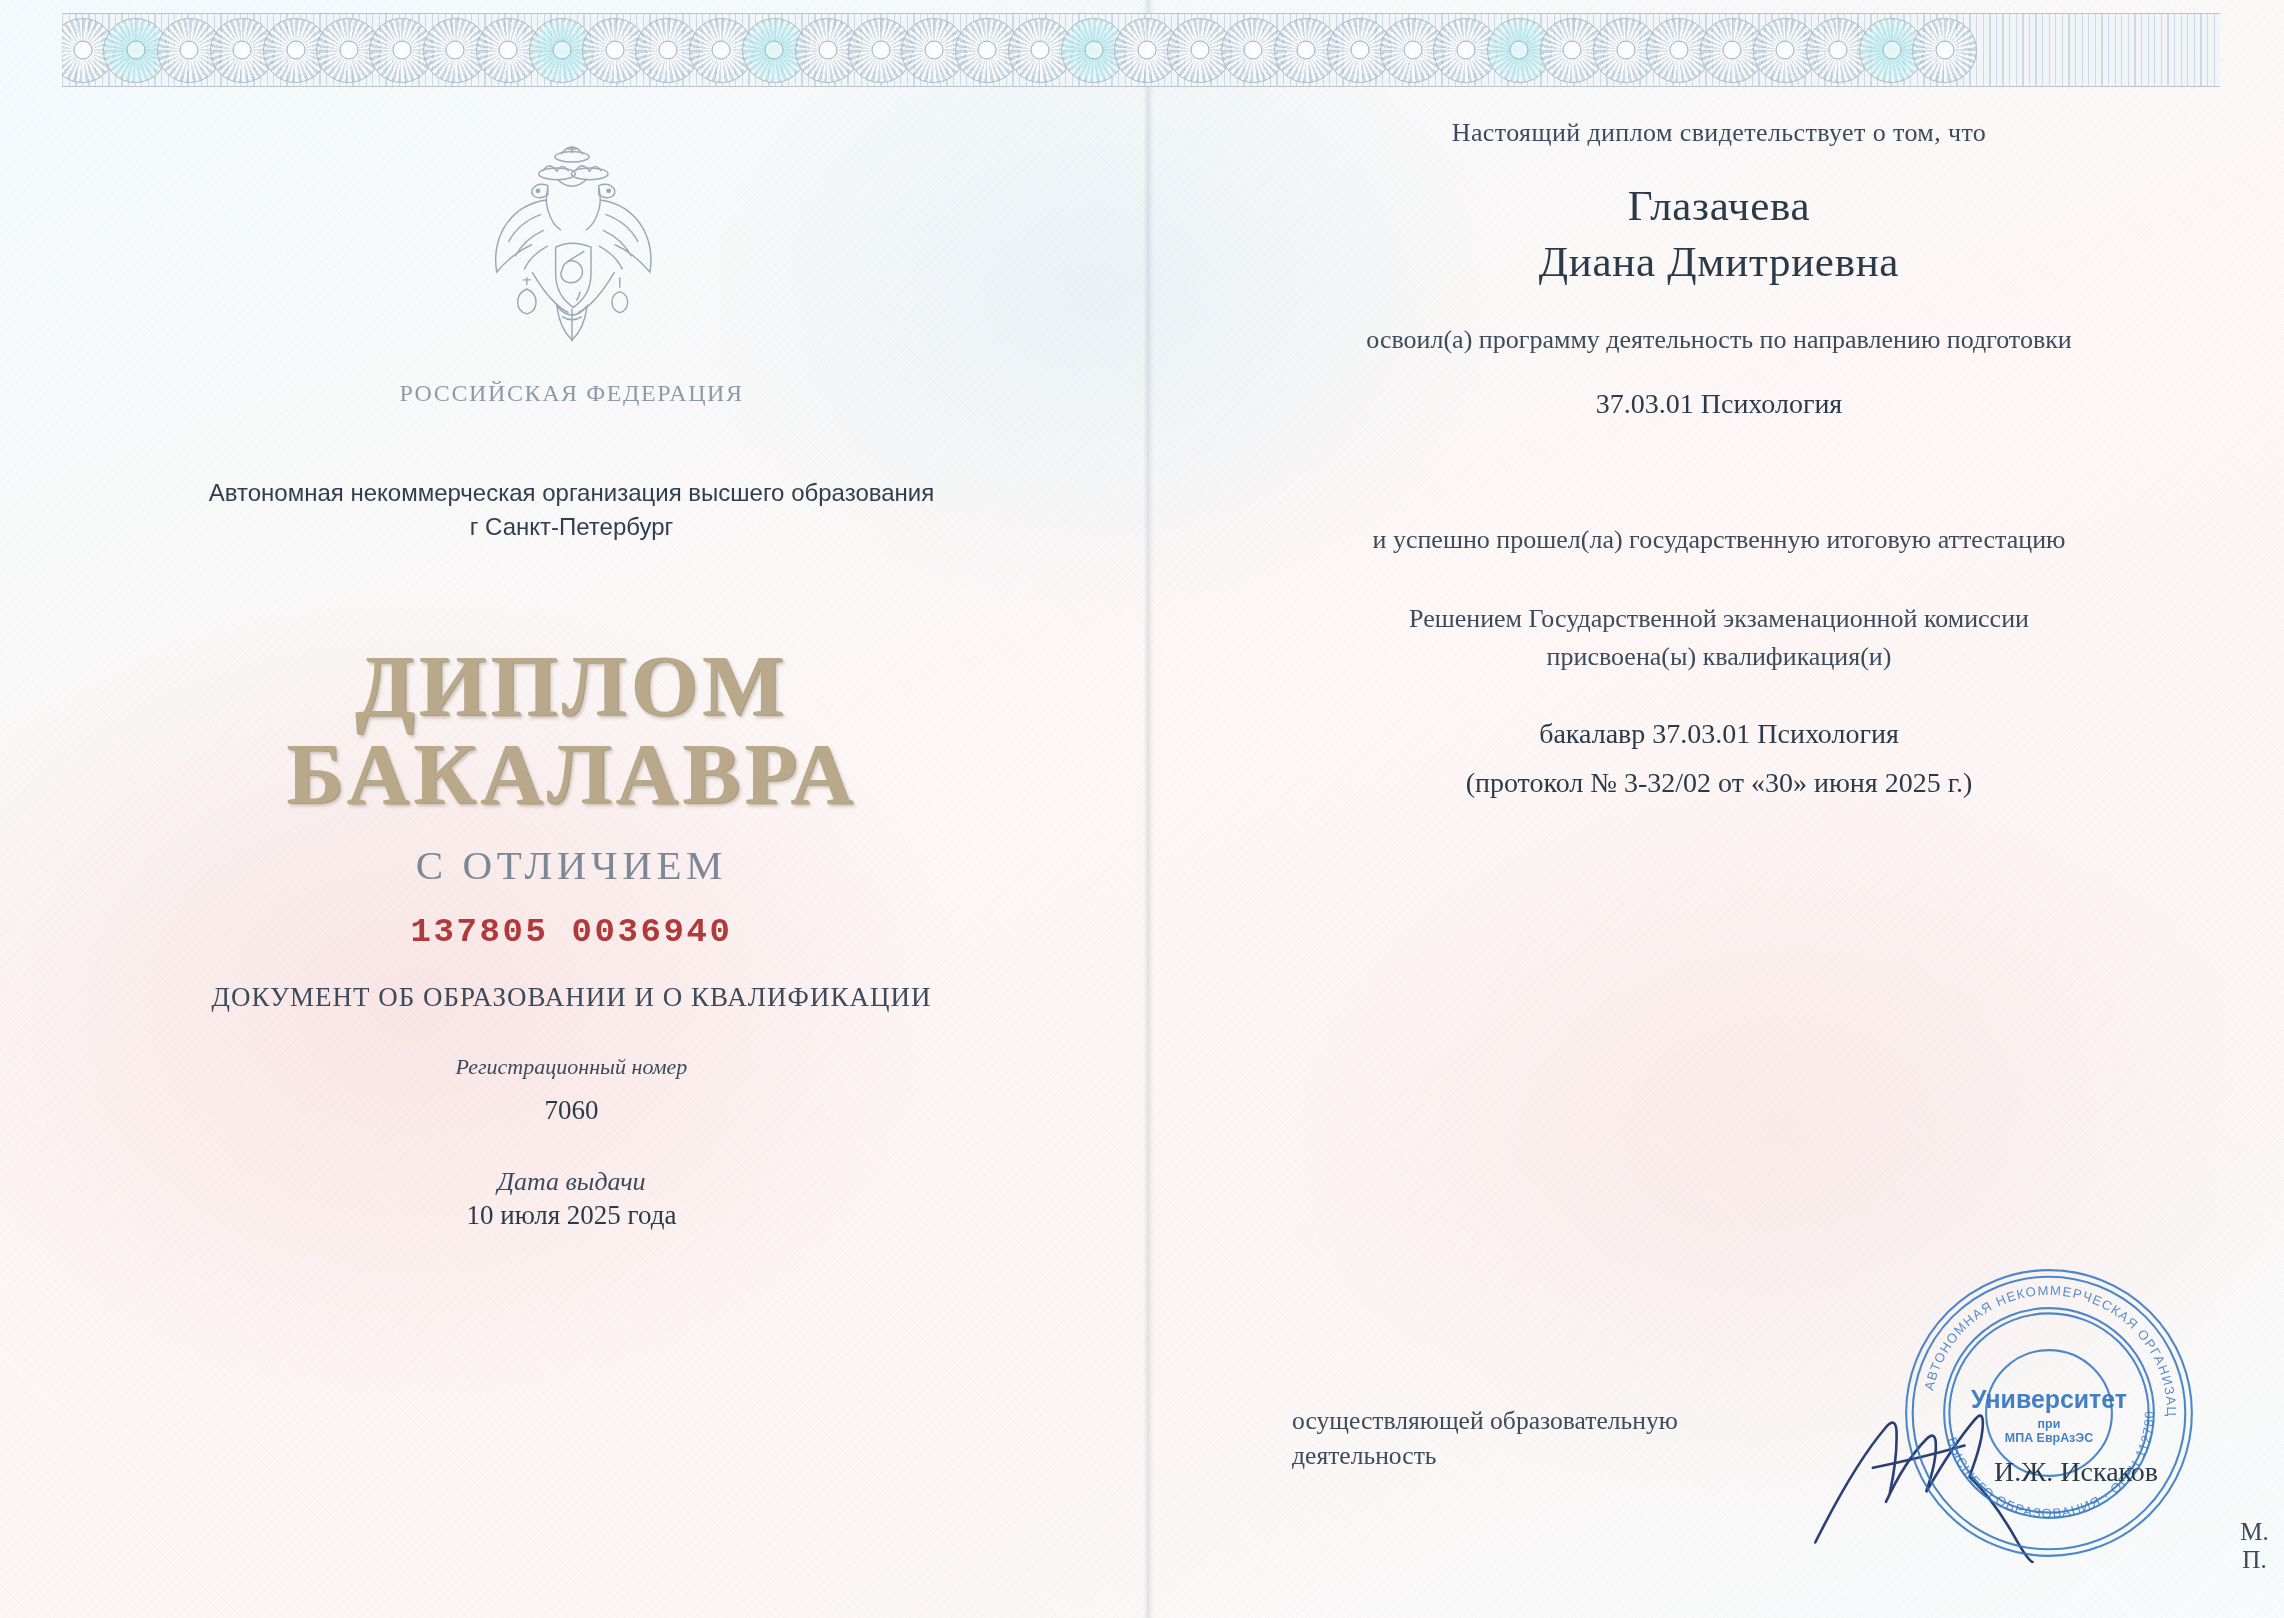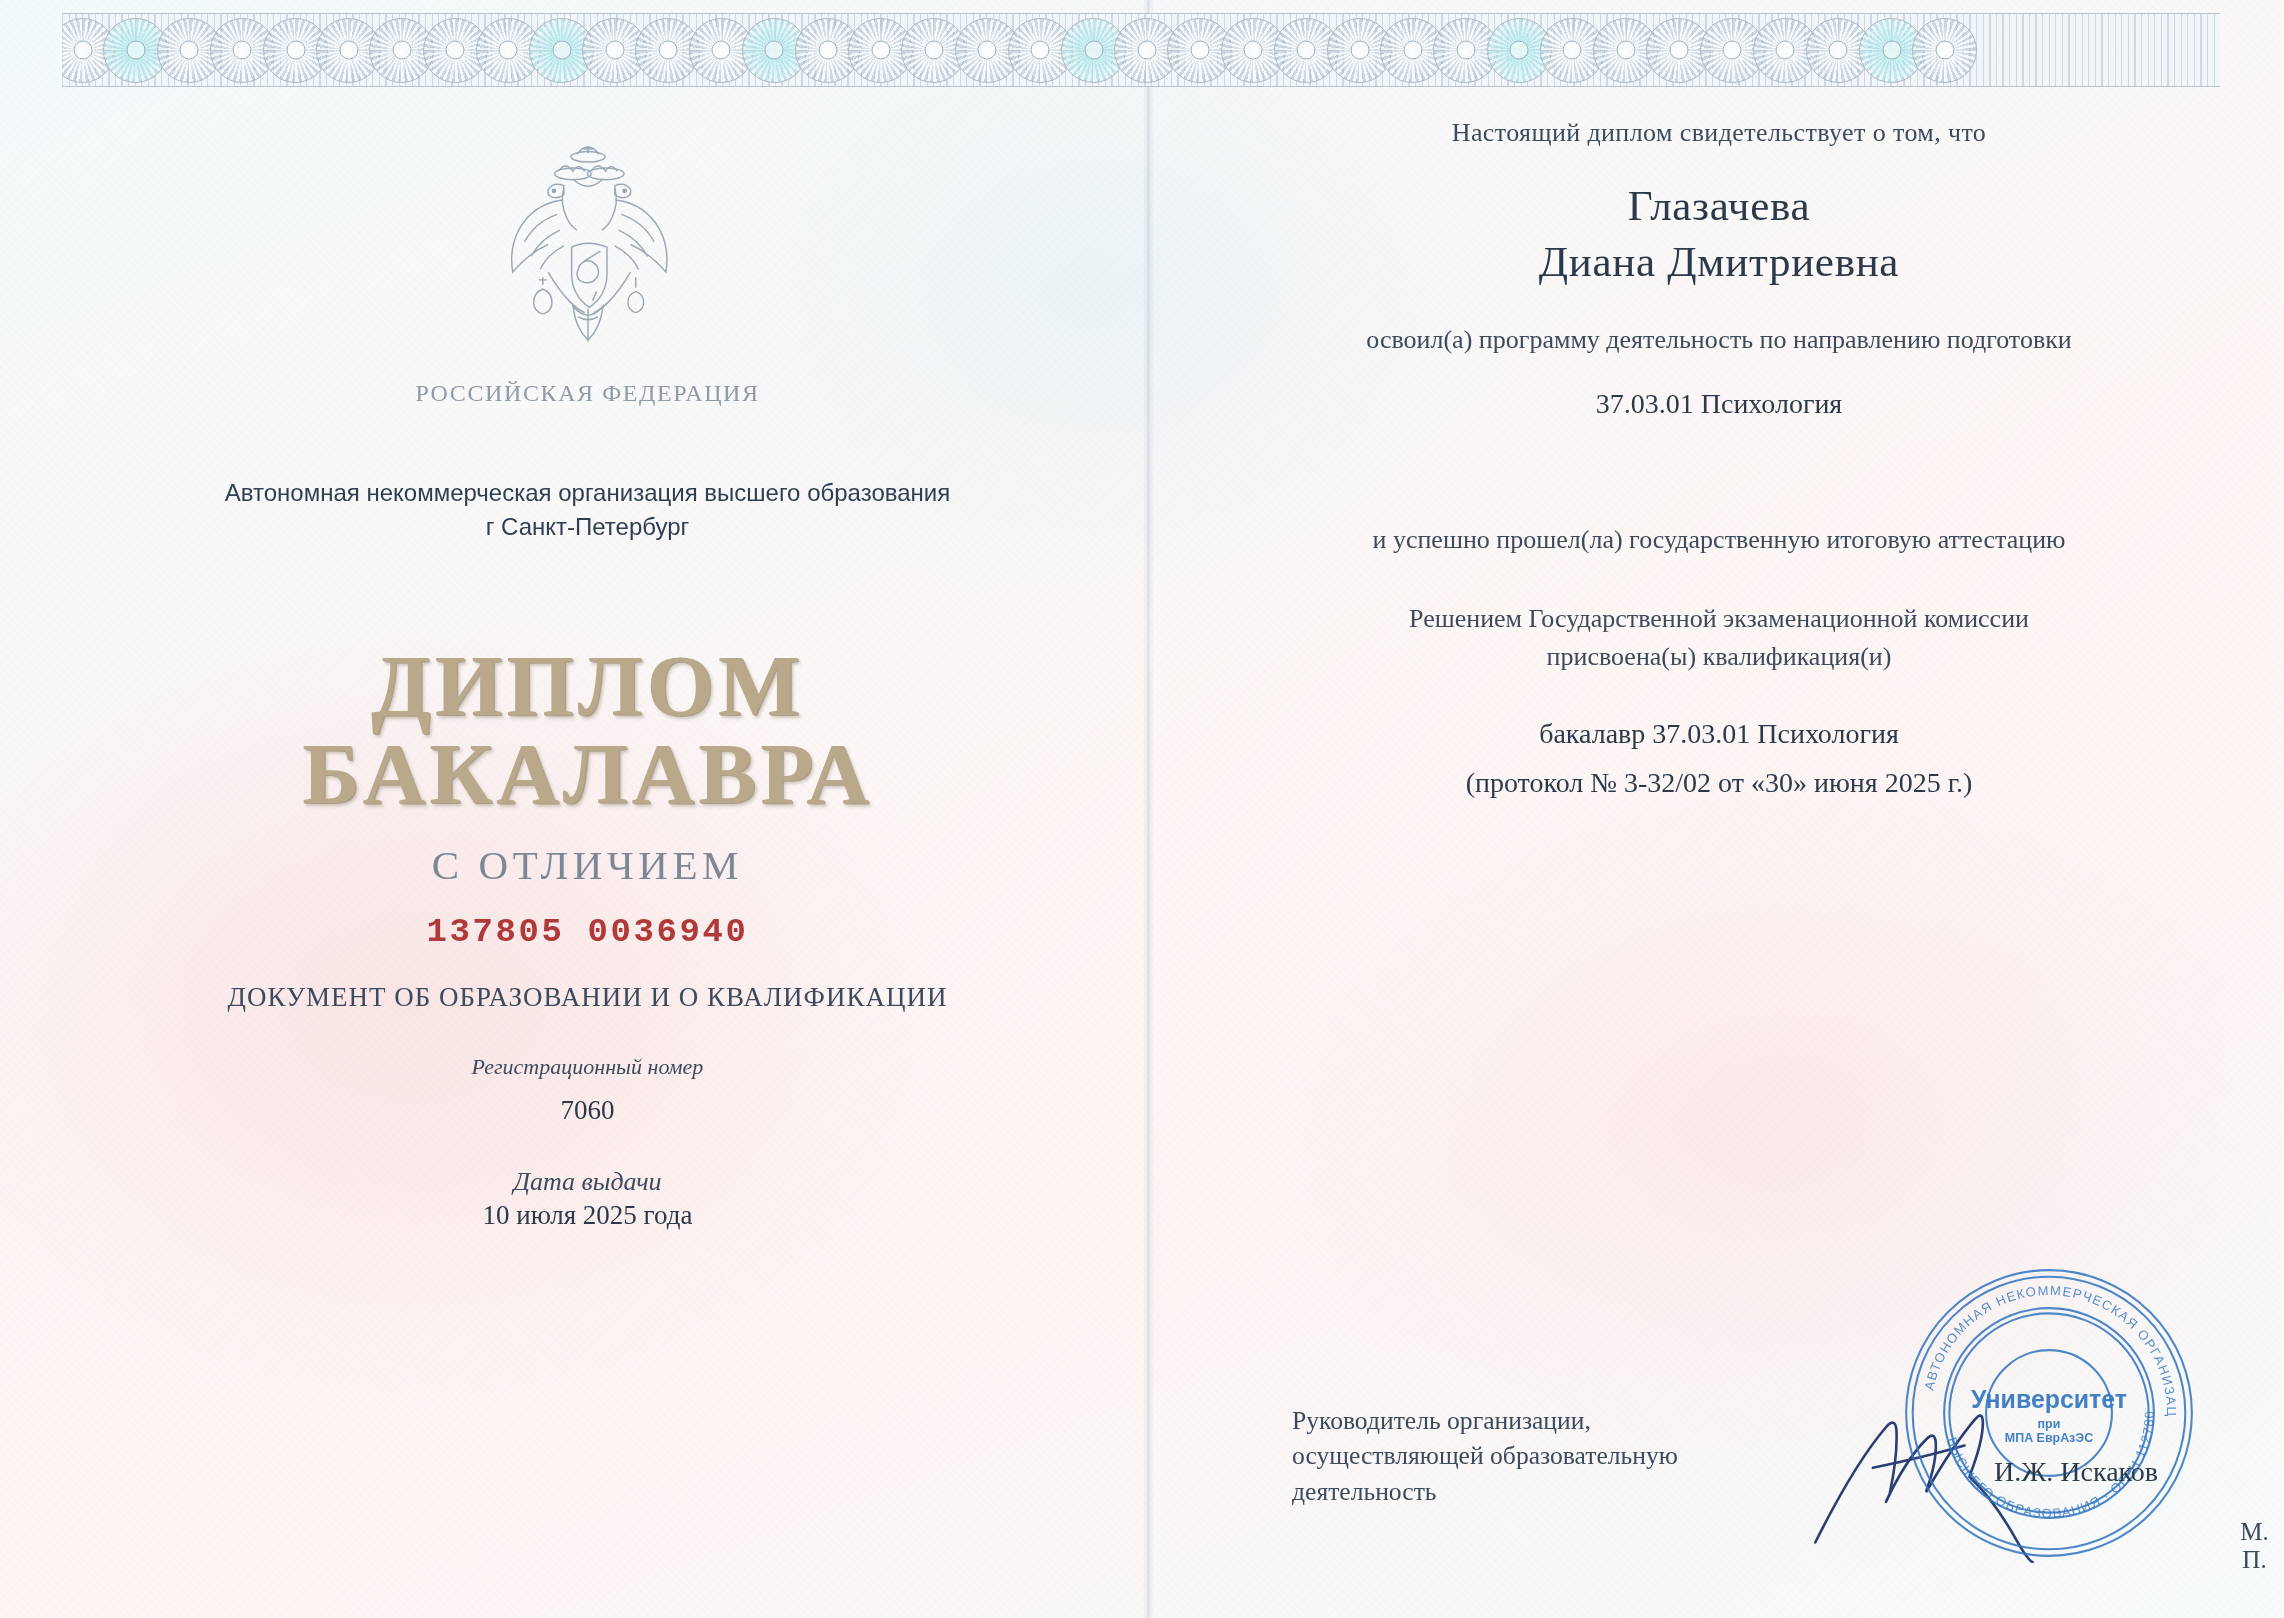--- a/index.html
+++ b/index.html
@@ -93,21 +93,21 @@
   }
   .top-band .roundel.teal {
     background:
       radial-gradient(circle at 50% 50%, rgba(176,232,236,0.85) 0%, rgba(208,242,244,0.35) 60%, rgba(255,255,255,0) 75%),
       repeating-conic-gradient(from 0deg, rgba(150,200,210,0.5) 0deg 6deg, rgba(240,252,252,0.8) 6deg 12deg);
   }
 
   
   .left-page {
     position: absolute;
-    left: 16px; top: 98px;
+    left: 0; top: 98px;
     width: 1143px;
     height: 1509px;
     text-align: center;
   }
 
   .emblem {
     margin: 39px auto 0;
     width: 216px;
     height: 236px;
     position: relative;
@@ -445,21 +445,20 @@
       <div>Решением Государственной экзаменационной комиссии</div>
       <div>присвоена(ы) квалификация(и)</div>
     </div>
 
     <div class="r-qualification">бакалавр 37.03.01 Психология</div>
     <div class="r-protocol">(протокол № 3-32/02 от «30» июня 2025 г.)</div>
 
     <div class="sign-area">
 
       <div class="sign-role">
-        <div>Руководитель организации,</div>
         <div>осуществляющей образовательную</div>
         <div>деятельность</div>
       </div>
 
       <div class="signature-mark">
         <svg viewBox="0 0 420 300" xmlns="http://www.w3.org/2000/svg">
           <g fill="none" stroke="#2b3f74" stroke-width="4" stroke-linecap="round">
             <path d="M8 268 q60 -120 108 -176 q14 -16 16 4 q2 40 -10 96"></path>
             <path d="M116 206 q30 -64 62 -96 q12 -12 14 4 q2 30 -14 74"></path>
             <path d="M178 190 q40 -70 74 -110 q12 -14 12 6 q0 28 -20 80"></path>

